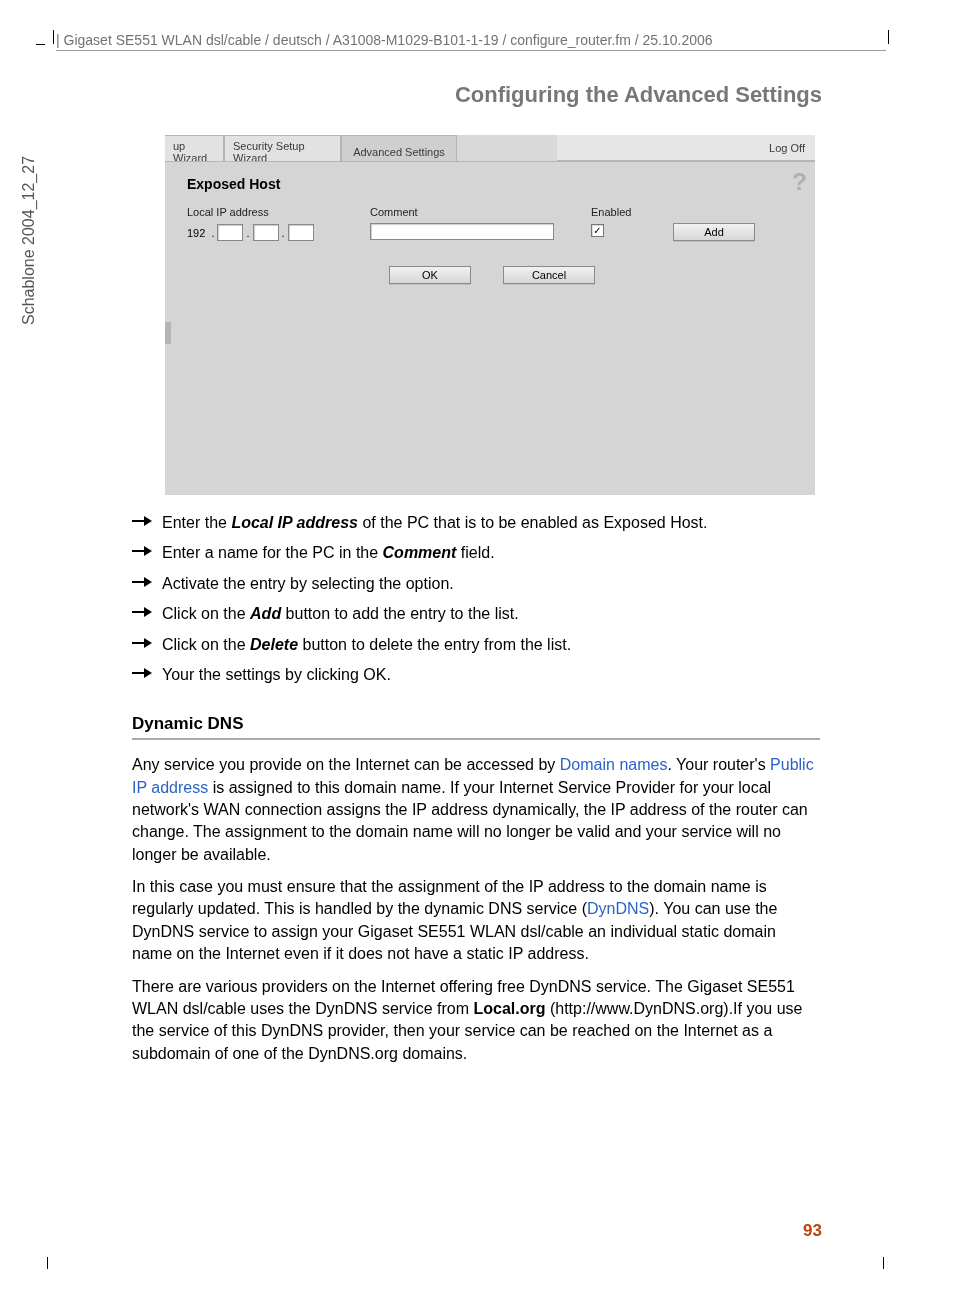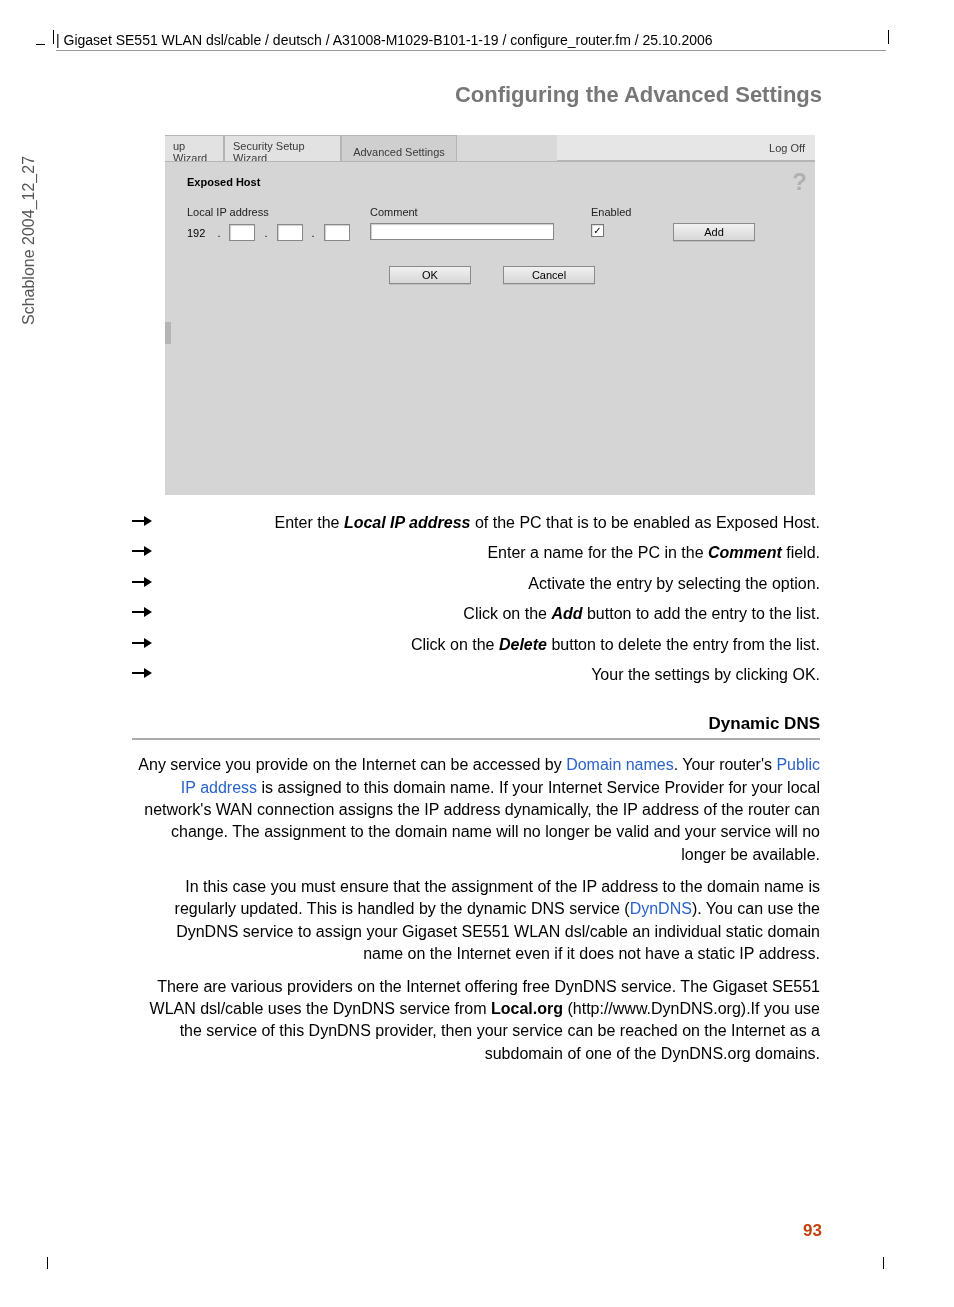--- a/index.html
+++ b/index.html
@@ -10,21 +10,21 @@
     font-family: "Segoe UI", "Helvetica Neue", Arial, sans-serif;
     color: #000;
     position: relative;
   }
   .header-line {
     position: absolute;
     top: 32px;
     left: 56px;
     right: 68px;
     font-size: 14px;
-    color: #000000;
+    color: #737373;
     border-bottom: 1px solid #999;
     padding-bottom: 2px;
   }
   .header-line::before{
     content:"";
     position:absolute; left:-3px; top:-2px; height:14px; border-left:1px solid #000;
   }
   .header-line::after{
     content:"";
     position:absolute; right:-3px; top:-2px; height:14px; border-left:1px solid #000;
@@ -90,43 +90,42 @@
   .stub {
     position:absolute; left:0; top:160px; width:6px; height:22px;
     background:#b5b5b5;
   }
   .helpq {
     position:absolute; right:8px; top:6px;
     font-size:24px; font-weight:bold; color:#b0b0b0;
     font-family:Arial;
   }
   .panel-title {
-    position:absolute; left:22px; top:14px; font-weight:bold; font-size:11px;
+    position:absolute; left:22px; top:14px; font-weight:bold; font-size:14px;
   }
   .lbl { position:absolute; font-size:11px; color:#222; }
   .lbl.ip  { left:22px; top:44px; }
   .lbl.cmt { left:205px; top:44px; }
   .lbl.en  { left:426px; top:44px; }
-  .iprow { position:absolute; left:22px; top:62px; display:flex; align-items:center; font-size:11px; gap:9px;}
+  .iprow { position:absolute; left:22px; top:62px; display:flex; align-items:center; font-size:11px; gap:3px;}
   .ipbox { width:26px; height:17px; border:1px solid #888; background:#fff; box-shadow: inset 1px 1px 1px rgba(0,0,0,.2);}
   .cmtbox { position:absolute; left:205px; top:61px; width:184px; height:17px; border:1px solid #888; background:#fff; box-shadow: inset 1px 1px 1px rgba(0,0,0,.2);}
   .chk { position:absolute; left:426px; top:62px; width:13px; height:13px; border:1px solid #777; background:#fff; display:flex; align-items:center; justify-content:center; font-size:10px; box-shadow: inset 1px 1px 1px rgba(0,0,0,.15);}
   .btn { position:absolute; height:18px; border:1px solid #8a8a8a; background:linear-gradient(#f1f1f1,#d7d7d7); font-size:11px; display:flex; align-items:center; justify-content:center; box-shadow:0 1px 0 rgba(0,0,0,.1);}
   .btn.add { left:508px; top:61px; width:82px; }
   .btn.ok  { left:224px; top:104px; width:82px; }
   .btn.can { left:338px; top:104px; width:92px; }
 
   .content {
     position:absolute;
     left:132px;
     top:504px;
     width:688px;
     font-size:16px;
     line-height:1.4;
-    text-align:right;
   }
   .arrow-list { margin-bottom:18px; }
   .arrow-item {
     position:relative;
     padding-left:30px;
     margin:8px 0;
   }
   .arrow-item::before {
     content:"";
     position:absolute;

